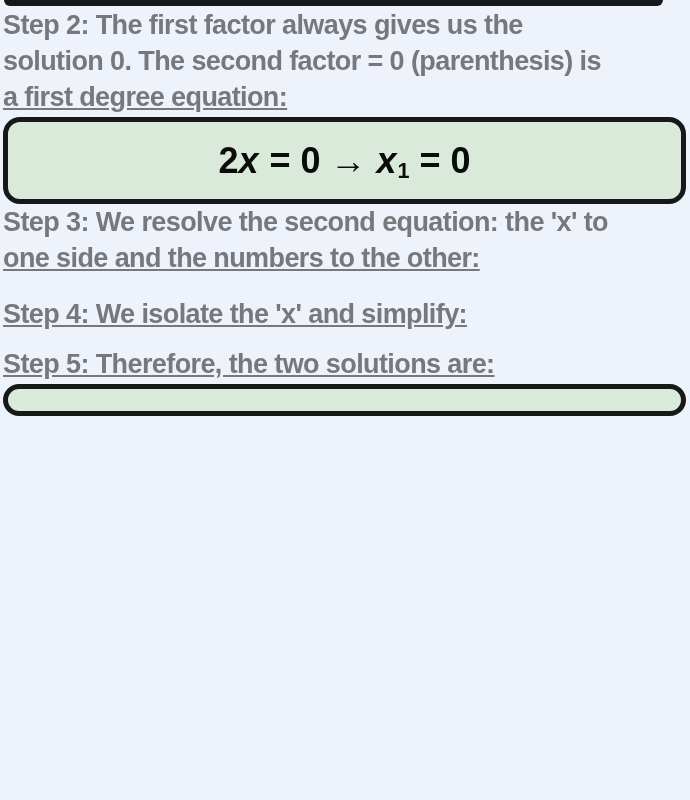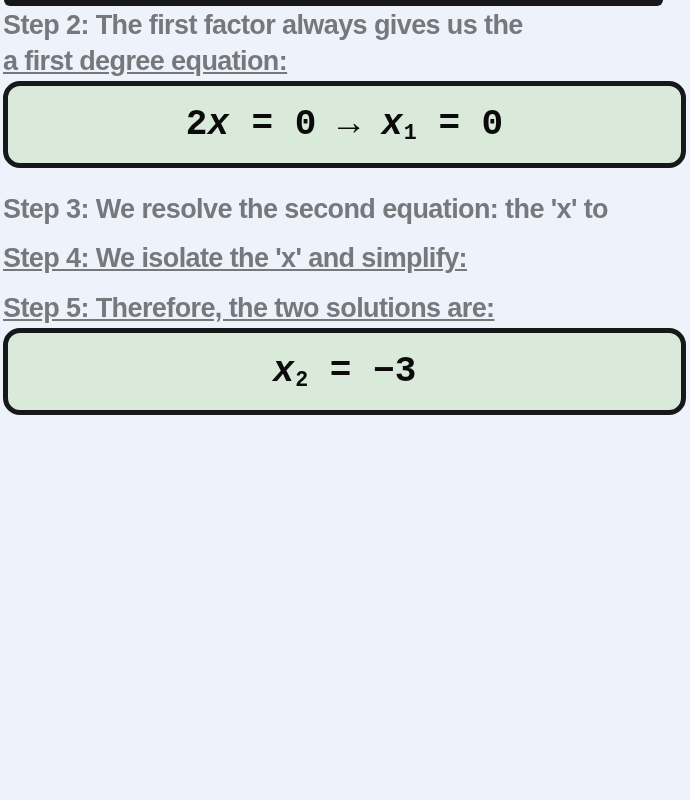--- a/index.html
+++ b/index.html
@@ -34,61 +34,62 @@
   .eq-box {
     margin: 1px 4px 0 3px;
     background: var(--box-fill, #d9e9da);
     border: 5px solid var(--box-border, #16181a);
     border-radius: 17px;
     padding: 11px 8px;
     text-align: center;
   }
 
   .eq-line {
-    font-family: Liberation Mono, monospace;
+    font-family: Liberation Sans, sans-serif;
     font-weight: bold;
     font-size: 36px;
     line-height: 55px;
     color: var(--math-color, #0b0b0b);
     white-space: nowrap;
   }
   .eq-line .v { font-style: italic; padding-right: 1px; }
   .eq-line sub { font-size: 0.60em; line-height: 0; vertical-align: baseline; position: relative; top: 0.25em; }
 
-  .mt-step3 { margin-top: 23px; }
-  .mt-step4 { margin-top: 13px; }
+  .mt-step3 { margin-top: 0; }
+  .mt-step4 { margin-top: 20px; }
   .mt-step5 { margin-top: 14px; }
   .mb-after-label { margin-bottom: 2px; text-decoration: underline; }
 </style>
 </head>
 <body>
 
 <div class="page">
 
   <div class="top-clipped-edge"></div>
 
   <div class="content">
 
     <div class="step-label">
       <div>Step 2: The first factor always gives us the</div>
+      <div>solution 0. The second factor = 0 (parenthesis) is</div>
       <div class="mb-after-label">a first degree equation:</div>
     </div>
     <div class="eq-box">
       <div class="eq-line"><span>2</span><span class="v">x</span><span> = 0 → </span><span class="v">x</span><sub>1</sub><span> = 0</span></div>
     </div>
 
     <div class="step-label mt-step3">
       <div>Step 3: We resolve the second equation: the 'x' to</div>
+      <div class="mb-after-label">one side and the numbers to the other:</div>
     </div>
 
     <div class="step-label mt-step4">
       <div class="mb-after-label">Step 4: We isolate the 'x' and simplify:</div>
     </div>
 
     <div class="step-label mt-step5">
       <div class="mb-after-label">Step 5: Therefore, the two solutions are:</div>
     </div>
     <div class="eq-box">
-      <div class="eq-line"><span class="v">x</span><sub>2</sub><span> = −3</span></div>
     </div>
 
   </div>
 </div>
 
 </body></html>

